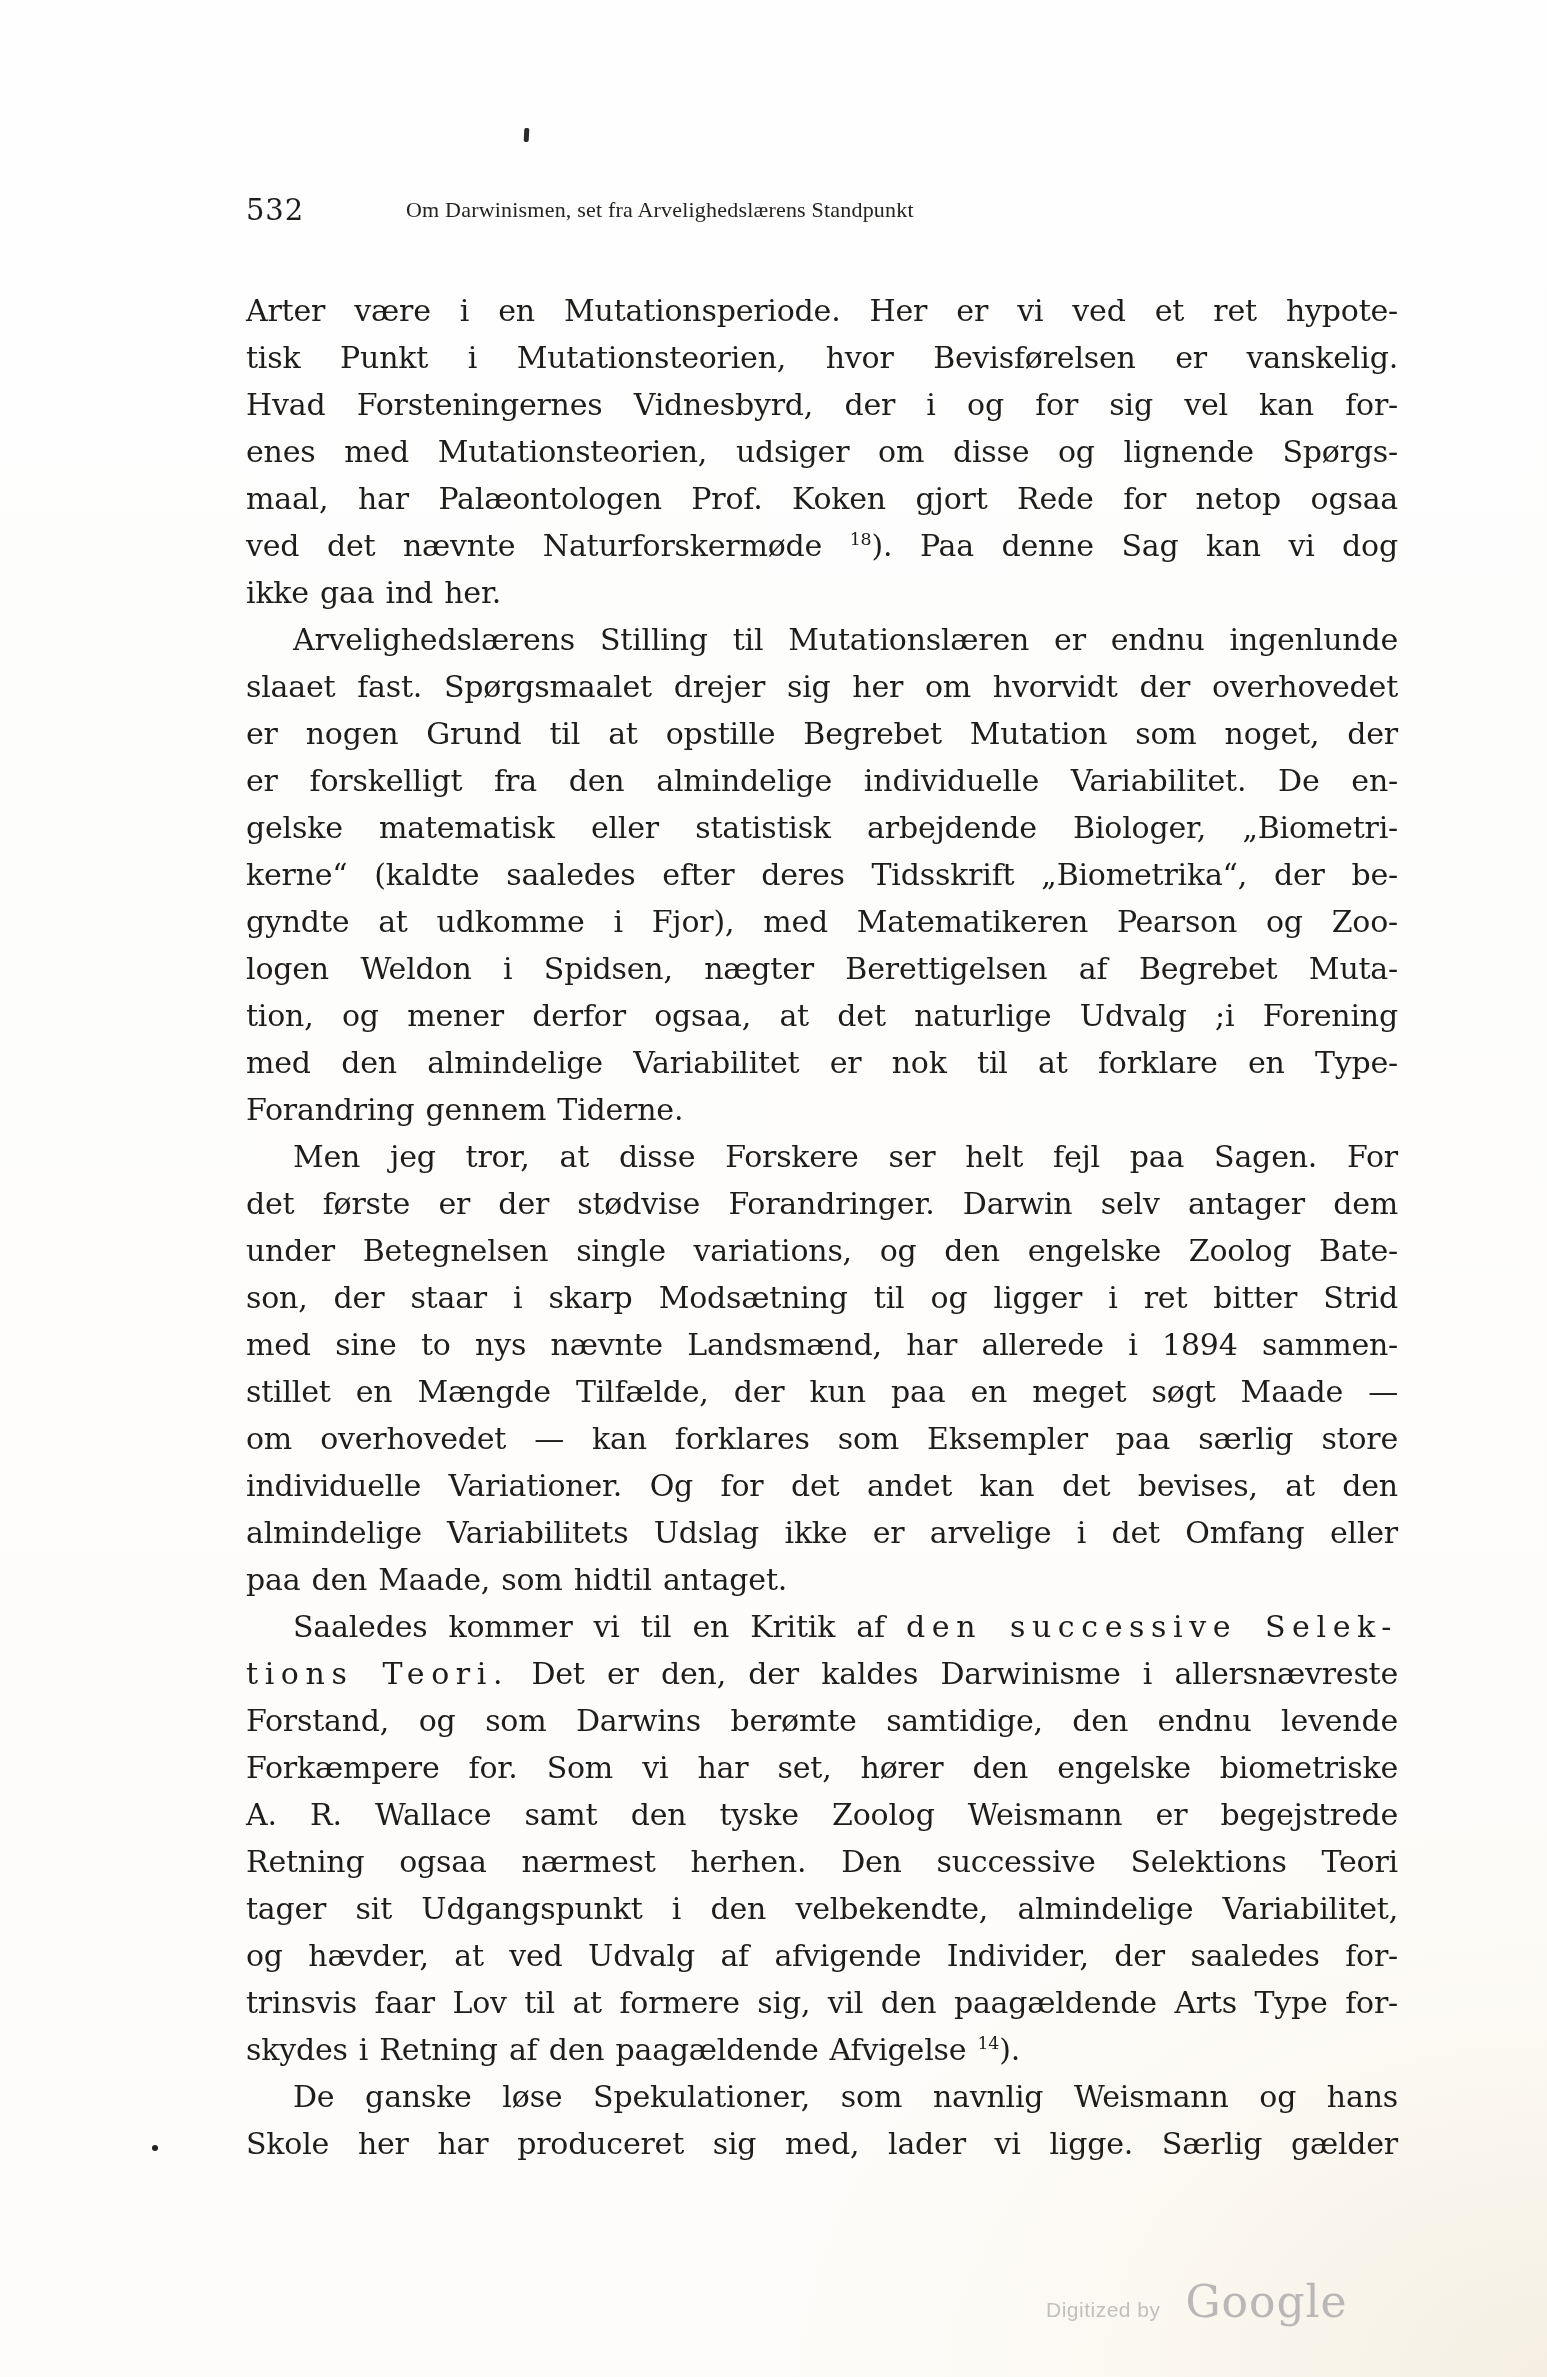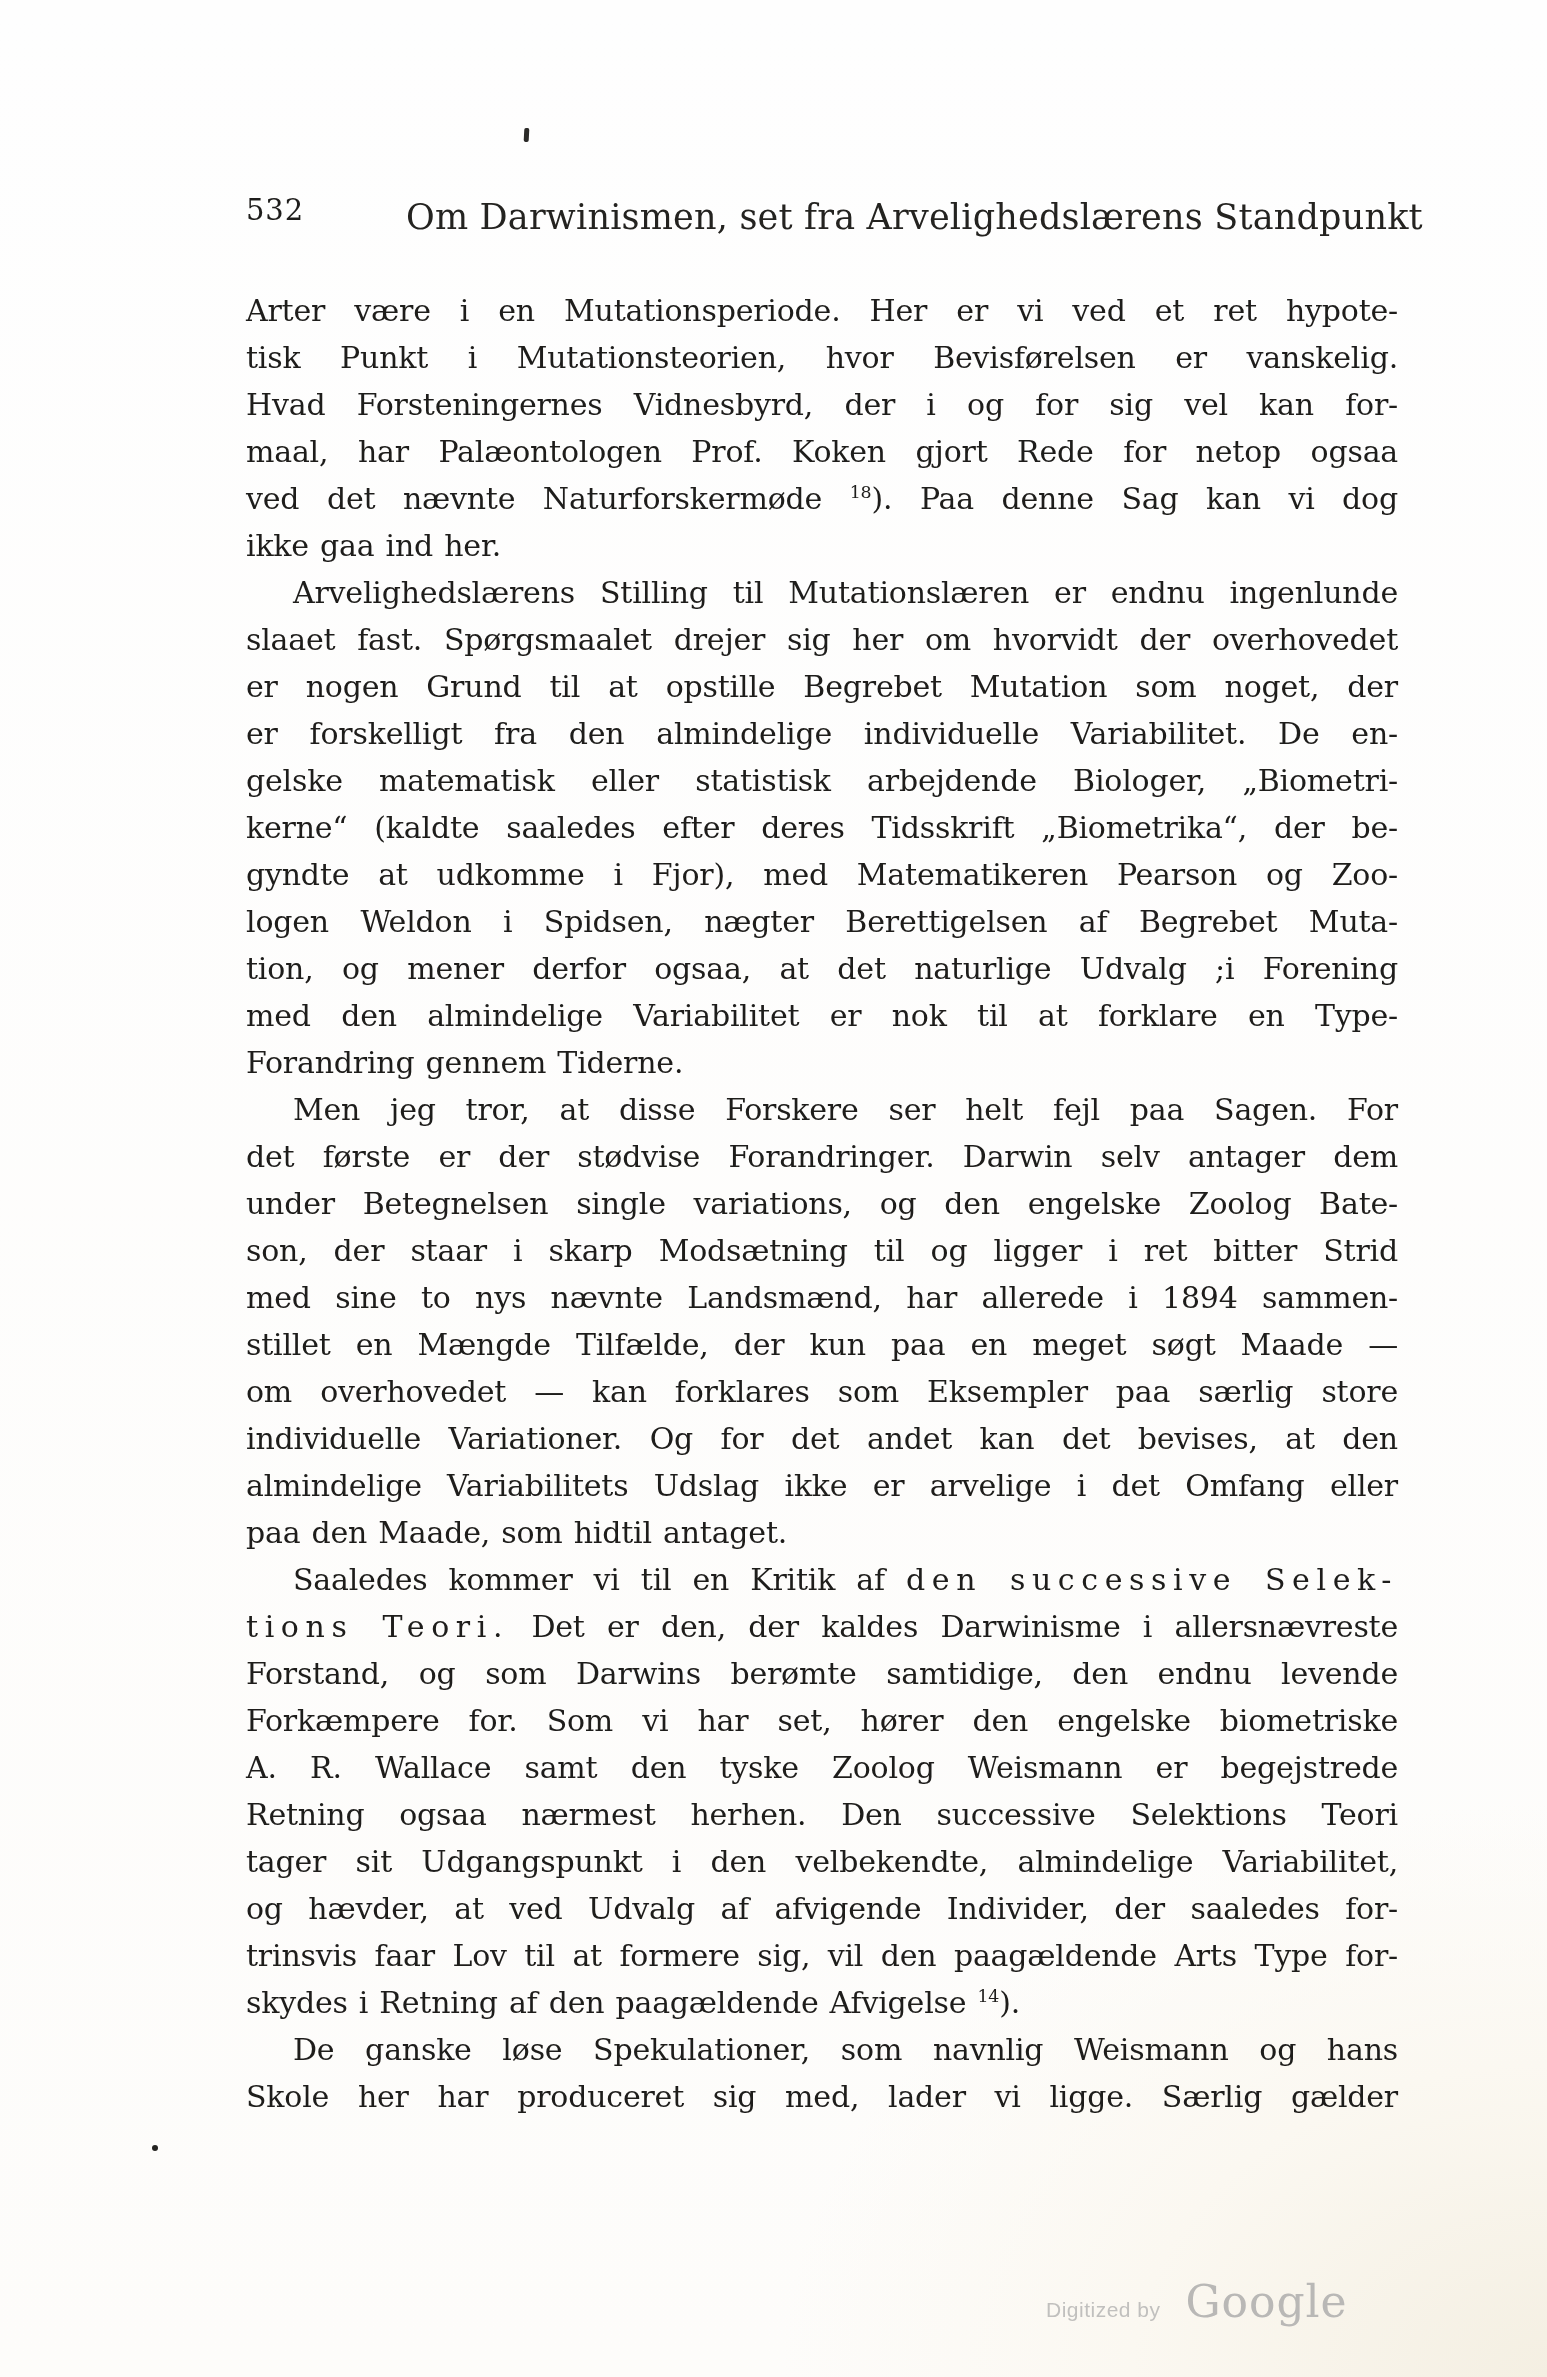--- a/index.html
+++ b/index.html
@@ -32,24 +32,25 @@
     left: 0;
     top: 0;
     font-size: 29px;
     font-weight: normal;
     letter-spacing: 0.9px;
   }
   .running-title {
     position: absolute;
     left: 160px;
     top: 3.7px;
-    font-size: 35px;
+    font-size: 22px;
     letter-spacing: 0.2px;
     color: #242320;
     white-space: nowrap;
+    font-family: Liberation Serif, serif;
   }
 
   
   .body-text {
     position: absolute;
     top: 287px;
     left: 246px;
     width: 1152px;
     font-size: 30px;
     letter-spacing: -0.2px;
@@ -130,20 +131,21 @@
   <div class="header">
     <span class="page-number">532</span>
     <span class="running-title">Om Darwinismen, set fra Arvelighedslærens Standpunkt</span>
   </div>
 
   <div class="body-text">
       <div class="paragraph">
         <div class="line"><span>Arter være i en Mutationsperiode. Her er vi ved et ret hypote-</span></div>
         <div class="line"><span>tisk Punkt i Mutationsteorien, hvor Bevisførelsen er vanskelig.</span></div>
         <div class="line"><span>Hvad Forsteningernes Vidnesbyrd, der i og for sig vel kan for-</span></div>
+        <div class="line"><span>enes med Mutationsteorien, udsiger om disse og lignende Spørgs-</span></div>
         <div class="line"><span>maal, har Palæontologen Prof. Koken gjort Rede for netop ogsaa</span></div>
         <div class="line"><span>ved det nævnte Naturforskermøde </span><sup>18</sup><span>). Paa denne Sag kan vi dog</span></div>
         <div class="line left"><span>ikke gaa ind her.</span></div>
       </div>
       <div class="paragraph">
         <div class="line indent"><span>Arvelighedslærens Stilling til Mutationslæren er endnu ingenlunde</span></div>
         <div class="line"><span>slaaet fast. Spørgsmaalet drejer sig her om hvorvidt der overhovedet</span></div>
         <div class="line"><span>er nogen Grund til at opstille Begrebet Mutation som noget, der</span></div>
         <div class="line"><span>er forskelligt fra den almindelige individuelle Variabilitet. De en-</span></div>
         <div class="line"><span>gelske matematisk eller statistisk arbejdende Biologer, „Biometri-</span></div>

